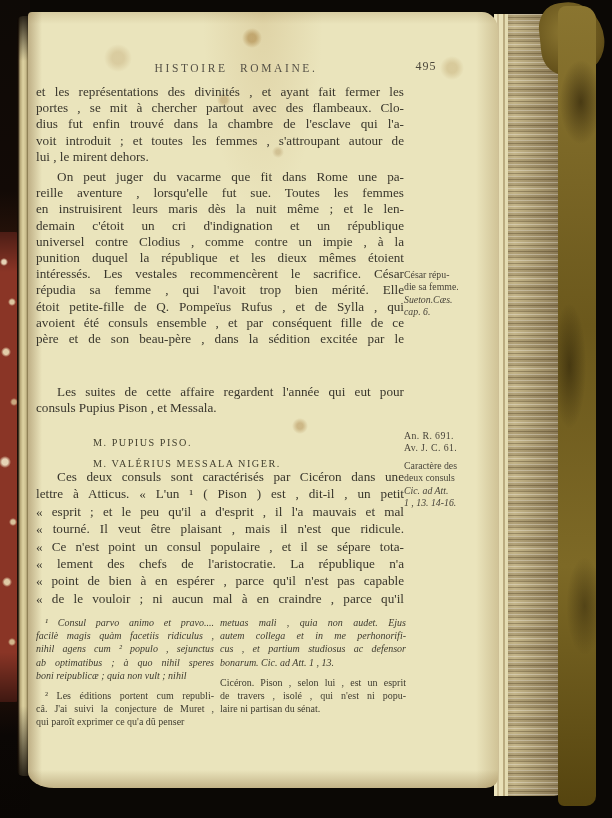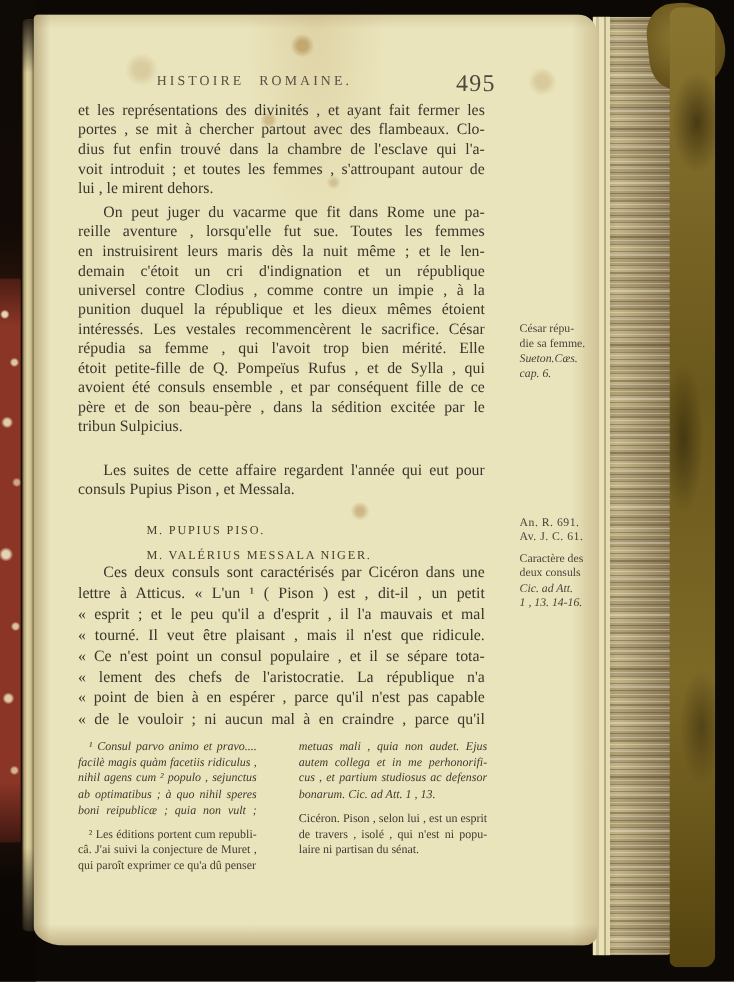--- a/index.html
+++ b/index.html
@@ -64,27 +64,27 @@
       radial-gradient(circle at 424px 56px,rgba(170,135,70,.28) 0 5px,rgba(170,135,70,0) 12px),
       radial-gradient(ellipse at 50% 0%,rgba(190,160,100,.25),rgba(190,160,100,0) 60px),
       linear-gradient(to right,rgba(120,90,45,.38),rgba(120,90,45,0) 14px),
       linear-gradient(to left,rgba(150,120,65,.30),rgba(150,120,65,0) 22px),
       linear-gradient(to top,rgba(130,100,50,.38),rgba(130,100,50,0) 18px),
       linear-gradient(to bottom,rgba(140,110,60,.20),rgba(140,110,60,0) 12px);
     border-radius:4px 16px 12px 26px / 4px 18px 10px 16px;
     color:#39362c;}
 
   
-  .header-row{position:absolute;top:50px;left:0;width:368px;height:20px;}
+  .header-row{position:absolute;top:50px;left:24px;width:368px;height:20px;}
   .header-title{text-align:center;font-size:11.5px;letter-spacing:2.6px;word-spacing:7px;color:#555146;}
-  .page-number{position:absolute;top:-3px;left:352px;width:44px;text-align:left;font-size:20px;color:#4c483c;letter-spacing:1px;}
+  .page-number{position:absolute;top:-3px;left:352px;width:44px;text-align:center;font-size:12px;color:#4c483c;letter-spacing:1px;}
 
   
   .tline{height:var(--lh);line-height:var(--lh);overflow:hidden;
-    text-align:justify;text-align-last:justify;margin-left:29px;}
+    text-align:justify;text-align-last:justify;}
   .tline.lastline{text-align-last:left;}
   .tline.it{font-style:italic;}
   .indent .tline:first-child{text-indent:1.6em;}
 
   .para{position:absolute;left:8px;width:368px;font-size:13.2px;--lh:16.2px;}
   .p1{top:72px;}
   .p2{top:157px;}
   .p3{top:372px;}
   .quote{top:456px;--lh:17.4px;}
 
@@ -139,21 +139,20 @@
         <div class="tline">reille aventure , lorsqu'elle fut sue. Toutes les femmes</div>
         <div class="tline">en instruisirent leurs maris dès la nuit même ; et le len-</div>
         <div class="tline">demain c'étoit un cri d'indignation et un république</div>
         <div class="tline">universel contre Clodius , comme contre un impie , à la</div>
         <div class="tline">punition duquel la république et les dieux mêmes étoient</div>
         <div class="tline">intéressés. Les vestales recommencèrent le sacrifice. César</div>
         <div class="tline">répudia sa femme , qui l'avoit trop bien mérité. Elle</div>
         <div class="tline">étoit petite-fille de Q. Pompeïus Rufus , et de Sylla , qui</div>
         <div class="tline">avoient été consuls ensemble , et par conséquent fille de ce</div>
         <div class="tline">père et de son beau-père , dans la sédition excitée par le</div>
-        <div class="tline lastline">tribun Sulpicius.</div>
       </div>
 
     <div class="para p3 indent">
         <div class="tline">Les suites de cette affaire regardent l'année qui eut pour</div>
         <div class="tline lastline">consuls Pupius Pison , et Messala.</div>
       </div>
 
     <div class="consuls">
         <div class="tline">M. PUPIUS PISO.</div>
         <div class="tline lastline">M. VALÉRIUS MESSALA NIGER.</div>

